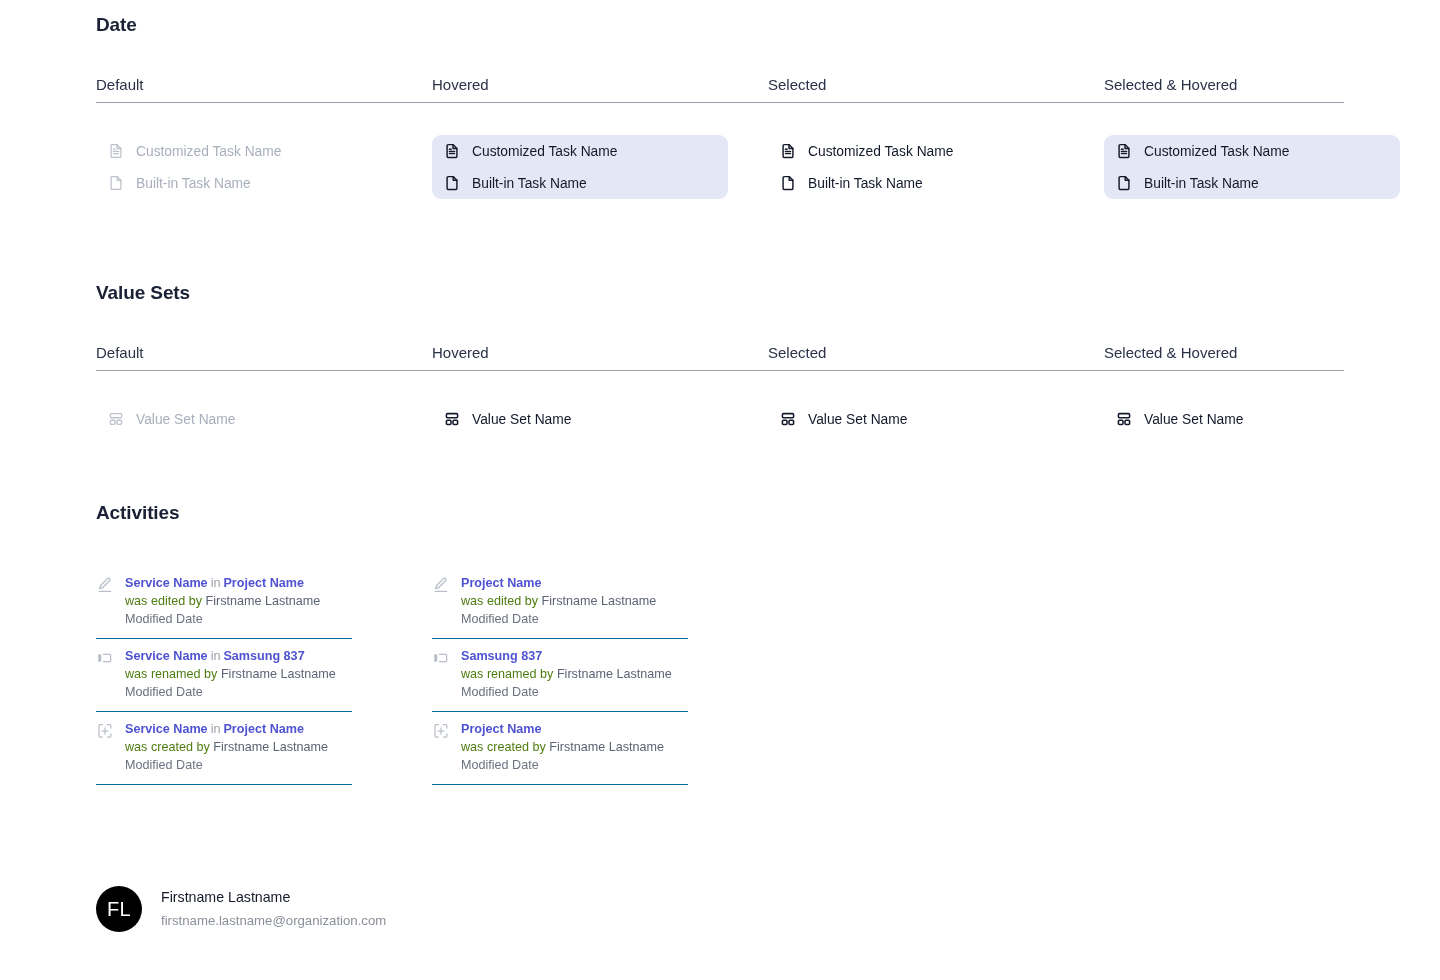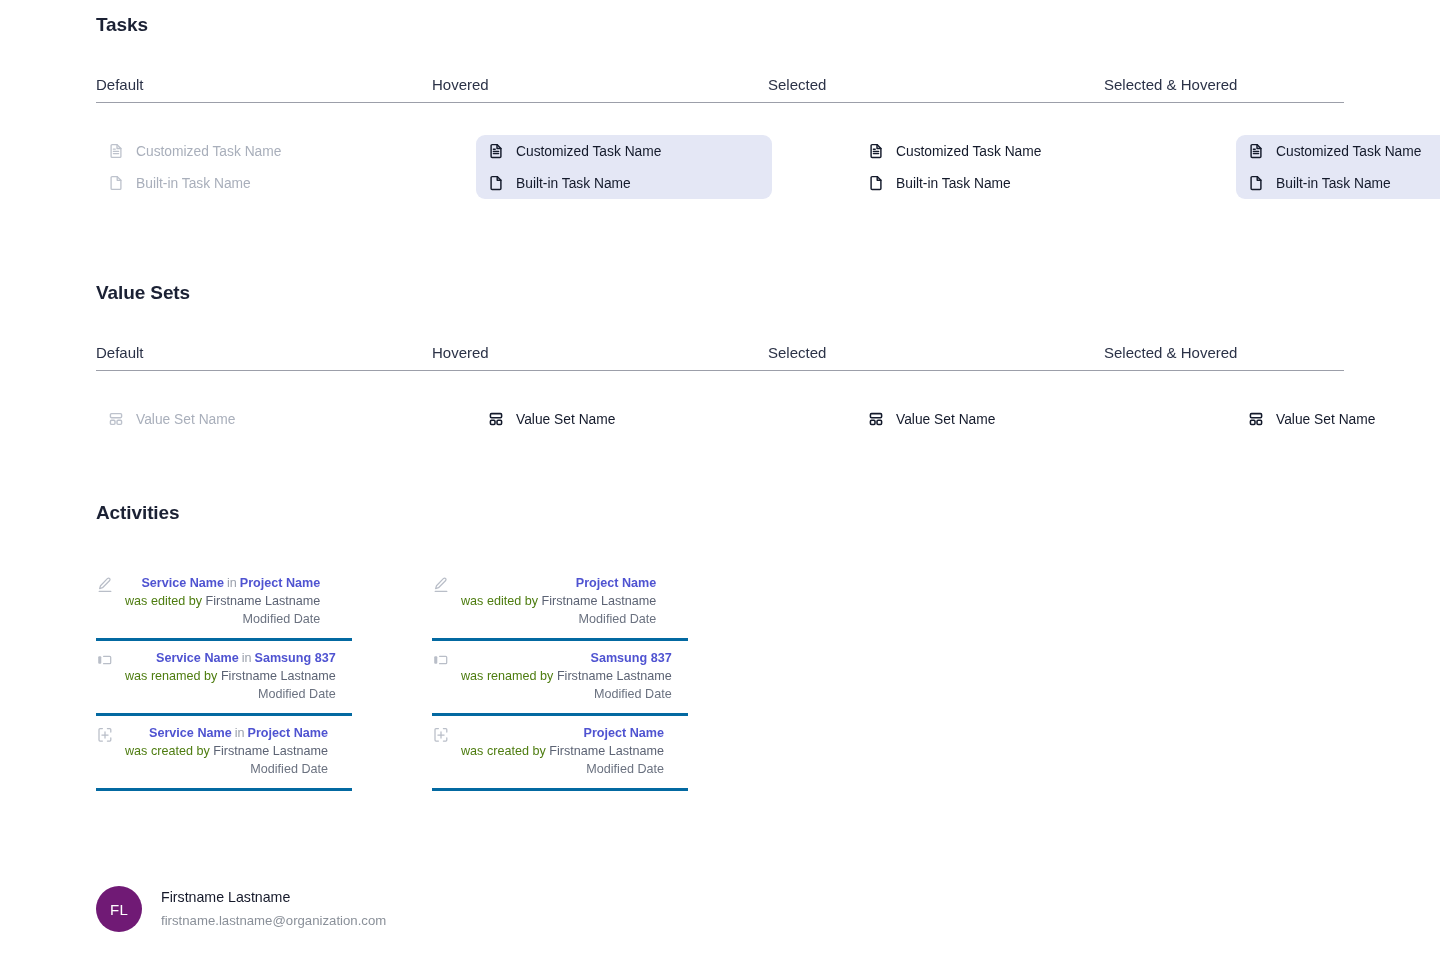--- a/index.html
+++ b/index.html
@@ -44,21 +44,20 @@
     height: 1px;
     background: #4a5163;
     opacity: .55;
   }
 
   
   .items-row {
     display: grid;
     grid-template-columns: 336px 336px 336px 336px;
     width: 1248px;
-    gap: 44px;
   }
   .item-stack { width: 296px; }
   .item-stack.boxed { border-radius: 9px; }
   .item-stack.bg-hover { background: #e4e7f5; }
 
   .row-item {
     display: flex;
     align-items: center;
     gap: 12px;
     height: 32px;
@@ -78,22 +77,21 @@
   .activities-cols {
     display: grid;
     grid-template-columns: 336px 336px;
     width: 672px;
   }
   .act-col { width: 256px; }
   .act-item {
     display: flex;
     gap: 11px;
     padding: 8px 0 10px 0;
-    border-bottom: 3px solid #0369a1;
-    text-align: right;
+    border-bottom: 1px solid #0369a1;
   }
   .act-icon {
     flex: 0 0 18px;
     width: 18px; height: 18px;
     margin-top: 2px;
     color: #b9bec8;
   }
   .act-body { font-size: 12.6px; line-height: 18px; }
   .act-line1 { white-space: nowrap; }
   .act-link {
@@ -113,41 +111,41 @@
 
   
   .member {
     display: flex;
     align-items: center;
     gap: 19px;
   }
   .avatar {
     width: 46px; height: 46px;
     border-radius: 50%;
-    background: #701a75;
+    background: #000000;
     color: #ffffff;
     display: flex;
     align-items: center;
     justify-content: center;
-    font-size: 15px;
+    font-size: 20px;
     letter-spacing: .3px;
   }
   .member-name  { font-size: 14.2px; color: #15192a; line-height: 20px; }
   .member-email { font-size: 13.2px; color: #8a9099; line-height: 20px; margin-top: 4px; }
 
   
   .abs { position: absolute; }
 </style>
 </head>
 <body>
 
 <div class="page">
 
   <div class="abs" style="left:96px; top:14px;">
-    <div class="section-title">Tasks</div>
+    <div class="section-title">Date</div>
 
     <div class="state-grid" style="margin-top:40px;">
       <div class="state-head">Default</div>
       <div class="state-head">Hovered</div>
       <div class="state-head">Selected</div>
       <div class="state-head">Selected &amp; Hovered</div>
     </div>
     <div class="grid-rule"></div>
 
     <div class="items-row" style="margin-top:32px;">

